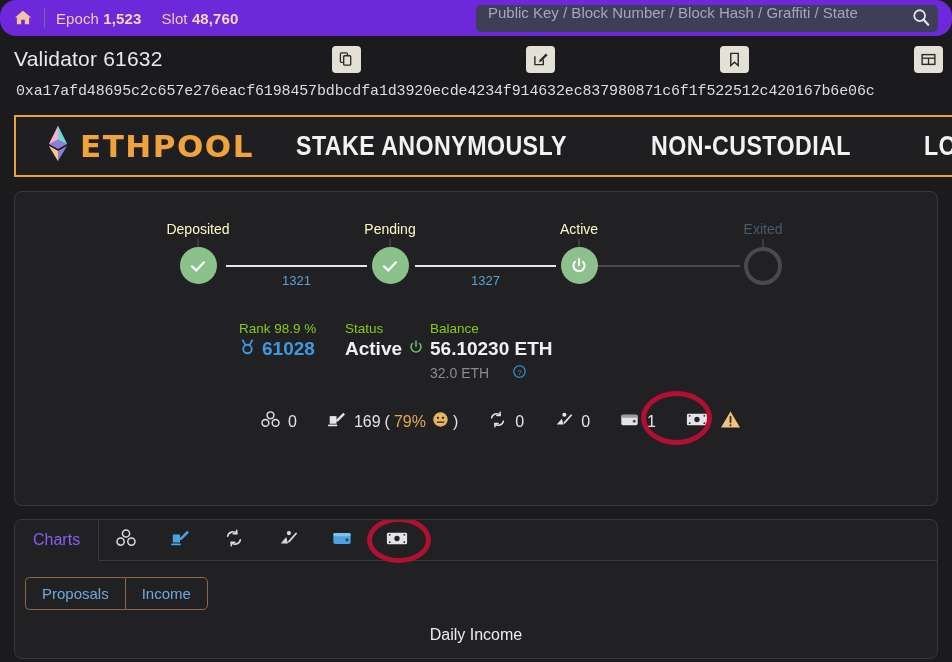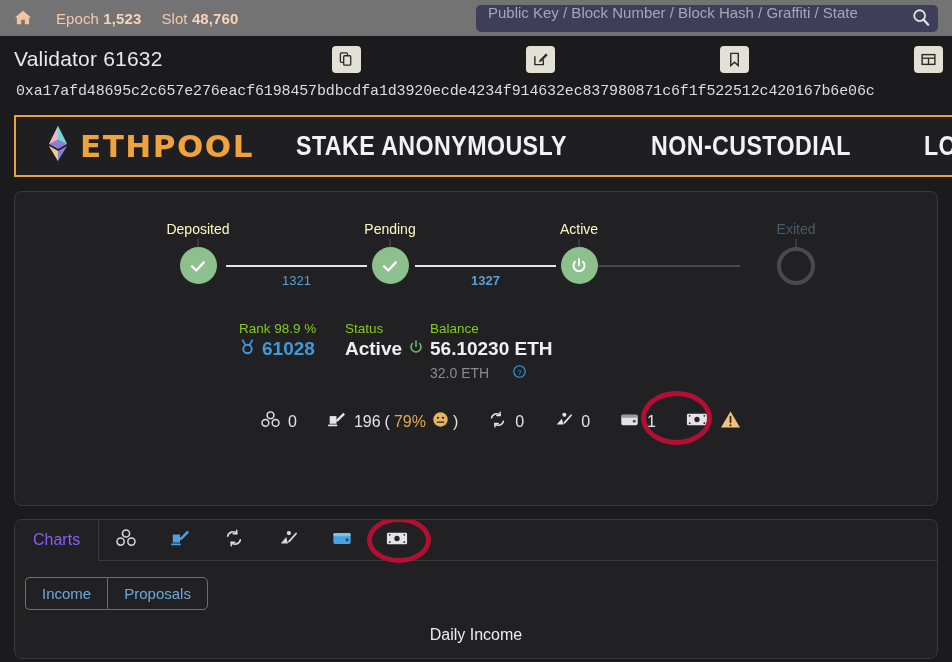--- a/index.html
+++ b/index.html
@@ -6,24 +6,25 @@
   html, body {
     width: 952px; height: 662px;
     background: #1b1b1d;
     font-family: "Liberation Sans", sans-serif;
     overflow: hidden;
   }
 
   
   .topbar {
     height: 36px; width: 952px;
-    background: #737373;
+    background: #6d28d9;
     display: flex; align-items: center;
     padding: 0 0 0 14px;
     position: relative;
+    border-radius: 16px;
   }
   .home-icon { width: 18px; height: 18px; display:block; }
   .nav-divider {
     width: 1px; height: 20px; background: #6f6f86;
     margin: 0 11px 0 12px;
   }
   .nav-stat {
     color: #f4c9ab; font-size: 15px; white-space: nowrap;
     letter-spacing: .1px;
   }
@@ -308,21 +309,21 @@
   <span class="banner-text">LOW</span>
 </div>
 
 <div class="card card-summary">
 
   <div class="timeline">
 
     <div class="tl-line" style="left:211px; width:141px;"></div>
     <div class="tl-linelabel" style="left:211px; width:141px;">1321</div>
     <div class="tl-line" style="left:400px; width:141px;"></div>
-    <div class="tl-linelabel" style="left:400px; width:141px;font-weight:bold;">1327</div>
+    <div class="tl-linelabel" style="left:400px; width:141px;">1327</div>
     <div class="tl-line dim" style="left:580px; width:145px;"></div>
 
     <div class="tl-node" style="left:160px;">
       <span class="tl-label">Deposited</span>
       <span class="tl-stem"></span>
       <span class="tl-circle">
         <svg viewBox="0 0 20 20" width="18" height="18">
             <path d="M3.5 10.5 8 15l8.5-9" fill="none" stroke="#fff" stroke-width="2.6" stroke-linecap="round" stroke-linejoin="round"></path>
           </svg>
       </span>
@@ -342,21 +343,21 @@
       <span class="tl-label">Active</span>
       <span class="tl-stem"></span>
       <span class="tl-circle">
         <svg viewBox="0 0 20 20" width="18" height="18">
           <path d="M5.6 5.2a6.2 6.2 0 1 0 8.8 0" fill="none" stroke="#fff" stroke-width="2.2" stroke-linecap="round"></path>
           <line x1="10" y1="2.2" x2="10" y2="9.2" stroke="#fff" stroke-width="2.2" stroke-linecap="round"></line>
         </svg>
       </span>
     </div>
 
-    <div class="tl-node" style="left:758px;">
+    <div class="tl-node" style="left:725px;">
       <span class="tl-label muted">Exited</span>
       <span class="tl-stem"></span>
       <span class="tl-circle empty"></span>
     </div>
   </div>
 
   <div class="stats">
     <div class="stat" style="width:106px;">
       <div class="stat-label">Rank 98.9 %</div>
       <div class="stat-value">
@@ -412,21 +413,21 @@
     </div>
 
     <div class="iconstat">
       <span>
         <svg viewBox="0 0 22 20" width="19" height="17">
           <path d="M2 17h9" stroke="#e4e4e8" stroke-width="2" stroke-linecap="round"></path>
           <path d="M3 15 3 6l8 0 0 9z" fill="#e4e4e8"></path>
           <path d="M19 2 11 10l-.6 2.6 2.6-.6 8-8z" fill="#e4e4e8"></path>
         </svg>
       </span>
-      <span>196</span>
+      <span>169</span>
       <span style="margin-left:-4px;">(</span>
       <span class="pct" style="margin-left:-4px;">79%</span>
       <span style="margin-left:-2px;">
         <svg viewBox="0 0 20 20" width="17" height="17">
           <circle cx="10" cy="10" r="8.5" fill="#e8b463"></circle>
           <circle cx="7" cy="8" r="1.3" fill="#1f1f21"></circle>
           <circle cx="13" cy="8" r="1.3" fill="#1f1f21"></circle>
           <line x1="6.2" y1="13" x2="13.8" y2="13" stroke="#1f1f21" stroke-width="1.5" stroke-linecap="round"></line>
         </svg>
       </span>
@@ -551,18 +552,18 @@
           <circle cx="20" cy="4" r="1" fill="#26262a"></circle>
           <circle cx="4" cy="12" r="1" fill="#26262a"></circle>
           <circle cx="20" cy="12" r="1" fill="#26262a"></circle>
         </svg>
       </span>
       <span class="redcircle" style="left:-2px; top:-3px; width:64px; height:46px;"></span>
     </button>
   </div>
 
   <div class="subtabs">
+    <button class="subtab">Proposals</button>
     <button class="subtab">Income</button>
-    <button class="subtab">Proposals</button>
   </div>
 
   <div class="chart-title">Daily Income</div>
 </div>
 
 </body></html>

